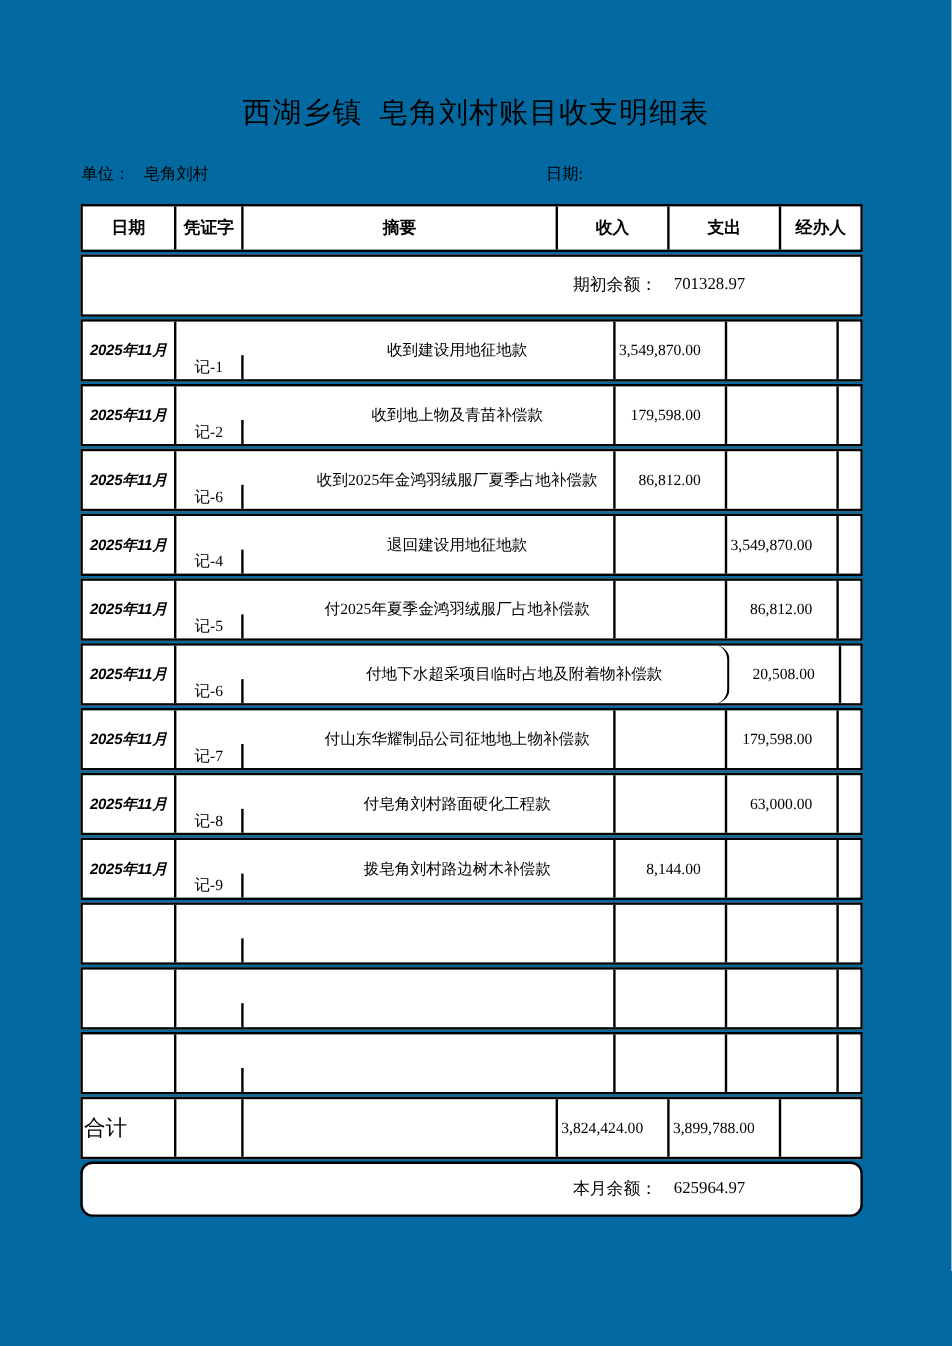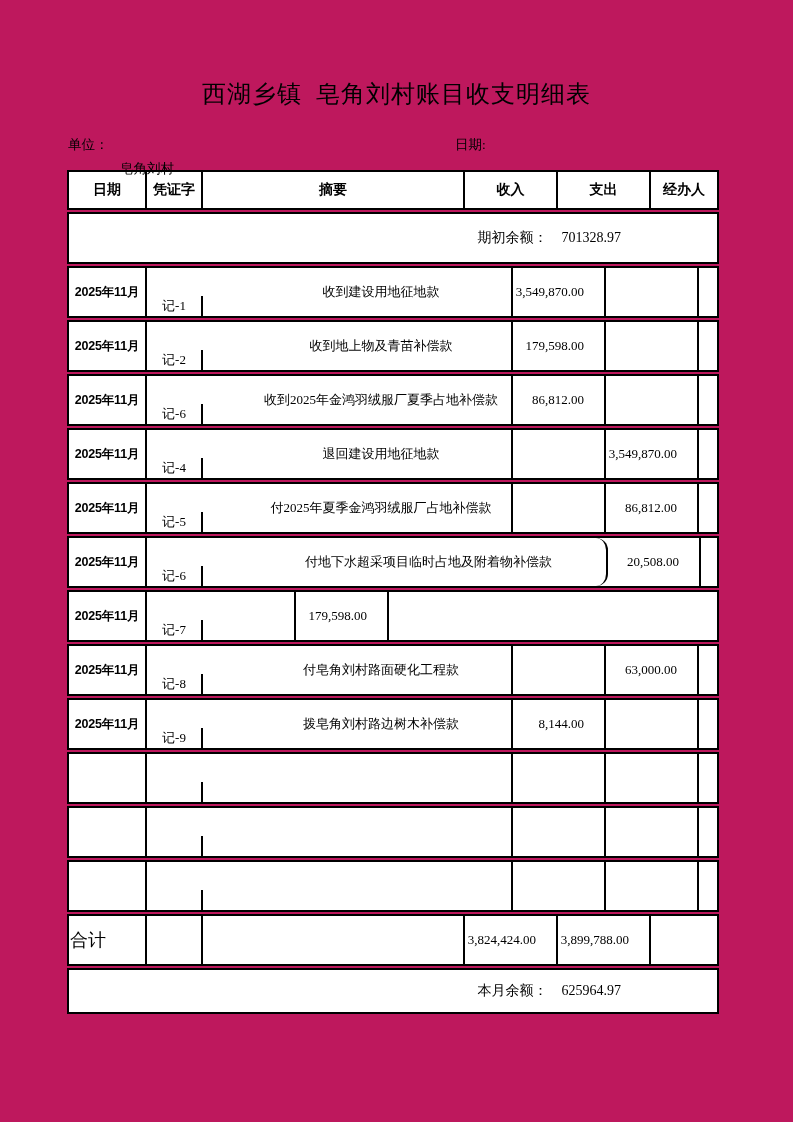--- a/index.html
+++ b/index.html
@@ -3,59 +3,59 @@
 <meta charset="utf-8">
 <style>
   * { margin: 0; padding: 0; box-sizing: border-box; }
   html, body { background: #ffffff; }
   body {
     width: 793px; height: 1122px;
     font-family: "Liberation Serif", "DejaVu Serif", serif;
     color: #000;
     position: relative;
   }
-  .page { position: absolute; inset: 0; background: #be185d; }
+  .page { position: absolute; inset: 0; background: #0369a1; }
 
   .title {
     margin-top: 78px;
     text-align: center;
     font-family: "Liberation Serif", "DejaVu Serif", serif;
     font-size: 24px;
     font-weight: 500;
     letter-spacing: 1px;
     white-space: pre;
   }
 
   .meta {
     position: relative;
     margin: 26px 0 0 67px;
     width: 652px;
     height: 20px;
     font-size: 13.5px;
   }
   .meta .unit-label { position: absolute; left: 1px; }
-  .meta .unit-value { position: absolute; left: 53px; margin-top: 24px; }
+  .meta .unit-value { position: absolute; left: 53px; }
   .meta .date-label { position: absolute; left: 388px; }
 
   .table {
     margin: 14px 0 0 67px;
     width: 652px;
     display: flex;
     flex-direction: column;
     gap: 2px;
   }
   .row {
     display: flex;
     border: 2px solid #000;
     background: #fff;
     height: 52px;
     align-items: stretch;
   }
   .row.header-row { height: 40px; }
-  .row.closing-row { height: 46px; }
+  .row.closing-row { height: 46px; border-radius: 10px; }
 
   .c {
     display: flex;
     align-items: center;
     justify-content: center;
     border-right: 2px solid #000;
     overflow: hidden;
     white-space: nowrap;
   }
   .c:last-child { border-right: none; }
@@ -72,20 +72,21 @@
     font-family: "Liberation Sans", "DejaVu Sans", sans-serif;
     font-weight: bold;
     font-size: 14px;
   }
 
   .cell-date {
     font-family: "Liberation Sans", "DejaVu Sans", sans-serif;
     font-weight: bold;
     font-size: 12.5px;
     letter-spacing: -0.2px;
+    font-style: italic;
   }
   .cell-voucher { font-size: 13px; margin-top: 28px; }
   .cell-summary { font-size: 13px; margin-left: 48px; }
   .num { justify-content: flex-end; padding-right: 20px; font-size: 13px; }
 
   .balance-row {
     justify-content: flex-end;
     align-items: center;
     padding-right: 96px;
     font-size: 14px;
@@ -172,20 +173,21 @@
     <div class="c col-date cell-date">2025年11月</div>
     <div class="c col-voucher cell-voucher">记-6</div>
     <div class="c col-summary cell-summary merged">付地下水超采项目临时占地及附着物补偿款</div>
 
     <div class="c col-expense num">20,508.00</div>
     <div class="c col-handler"></div>
   </div>
       <div class="row data-row">
     <div class="c col-date cell-date">2025年11月</div>
     <div class="c col-voucher cell-voucher">记-7</div>
+    <div class="c col-summary cell-summary">付山东华耀制品公司征地地上物补偿款</div>
     <div class="c col-income num"></div>
     <div class="c col-expense num">179,598.00</div>
     <div class="c col-handler"></div>
   </div>
       <div class="row data-row">
     <div class="c col-date cell-date">2025年11月</div>
     <div class="c col-voucher cell-voucher">记-8</div>
     <div class="c col-summary cell-summary">付皂角刘村路面硬化工程款</div>
     <div class="c col-income num"></div>
     <div class="c col-expense num">63,000.00</div>

